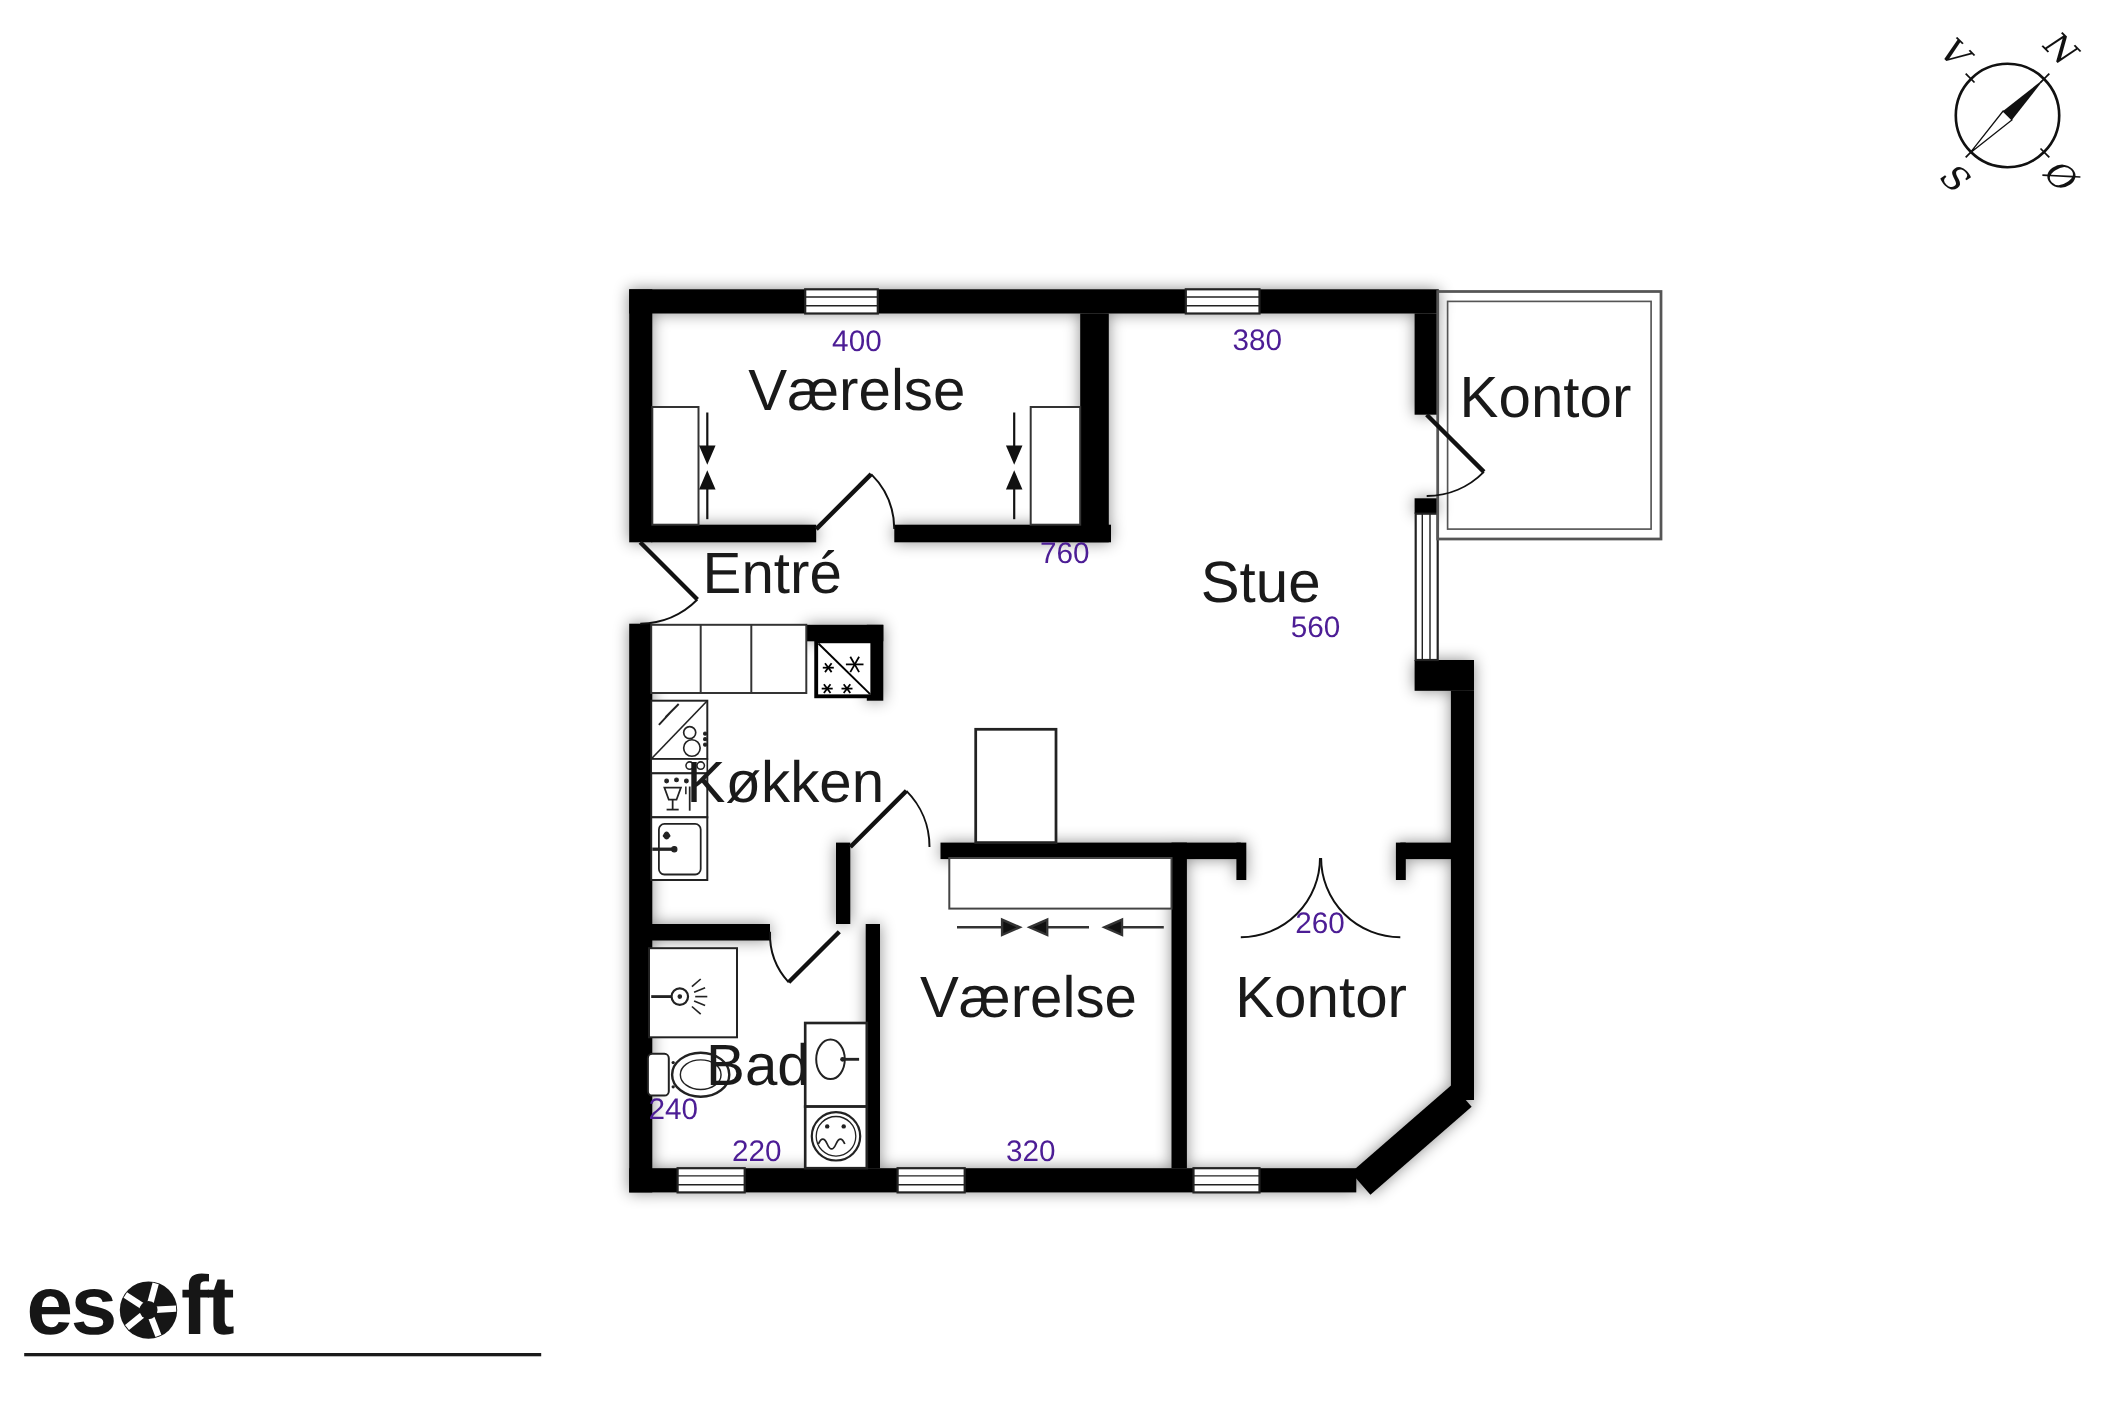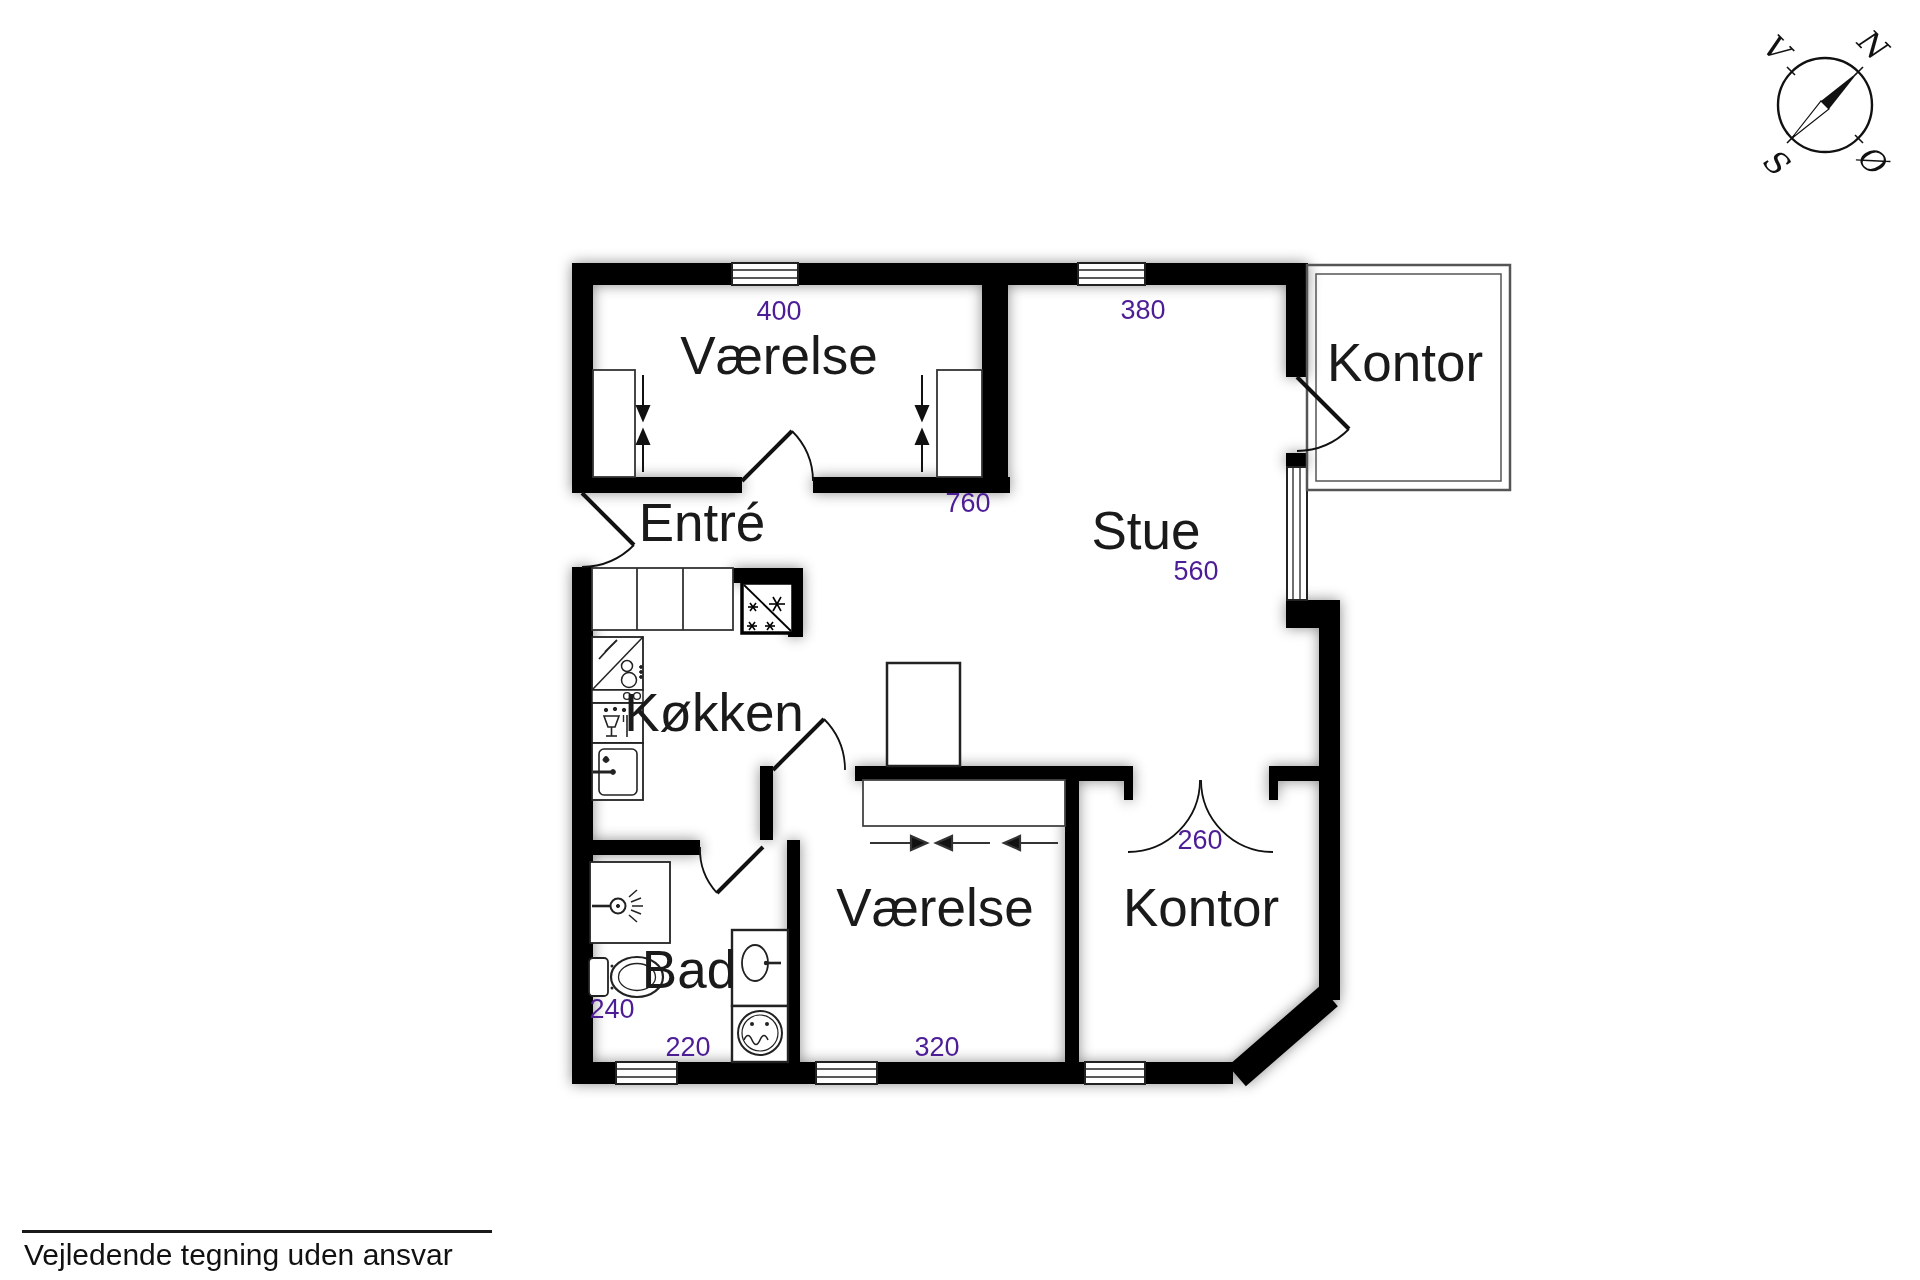--- a/index.html
+++ b/index.html
@@ -270,16 +270,30 @@
   <div class="dim-label" style="left:1200px;top:840px">260</div>
   <div class="dim-label" style="left:612px;top:1009px">240</div>
   <div class="dim-label" style="left:688px;top:1047px">220</div>
   <div class="dim-label" style="left:937px;top:1047px">320</div>
 
   <div class="compass-letter" style="left:1873px;top:45px">N</div>
   <div class="compass-letter" style="left:1777px;top:49px">V</div>
   <div class="compass-letter" style="left:1777px;top:163px">S</div>
   <div class="compass-letter" style="left:1873px;top:161px">Ø</div>
 
+  <div class="logo">
+    <span>es</span>
+    <svg class="aperture" width="58" height="58" viewBox="-30 -30 60 60">
+      <circle r="27" fill="#161616"></circle>
+      <g fill="#fff">
+        <rect x="-3" y="-26" width="6" height="19" transform="rotate(15)"></rect>
+        <rect x="-3" y="-26" width="6" height="19" transform="rotate(87)"></rect>
+        <rect x="-3" y="-26" width="6" height="19" transform="rotate(159)"></rect>
+        <rect x="-3" y="-26" width="6" height="19" transform="rotate(231)"></rect>
+        <rect x="-3" y="-26" width="6" height="19" transform="rotate(303)"></rect>
+      </g>
+      <circle r="8.5" fill="#161616"></circle>
+    </svg>
+    <span>ft</span>
+  </div>
   <div class="footer-line"></div>
-  <div class="disclaimer">Vejledende tegning uden ansvar</div>
 
 </div>
 
 </body></html>

